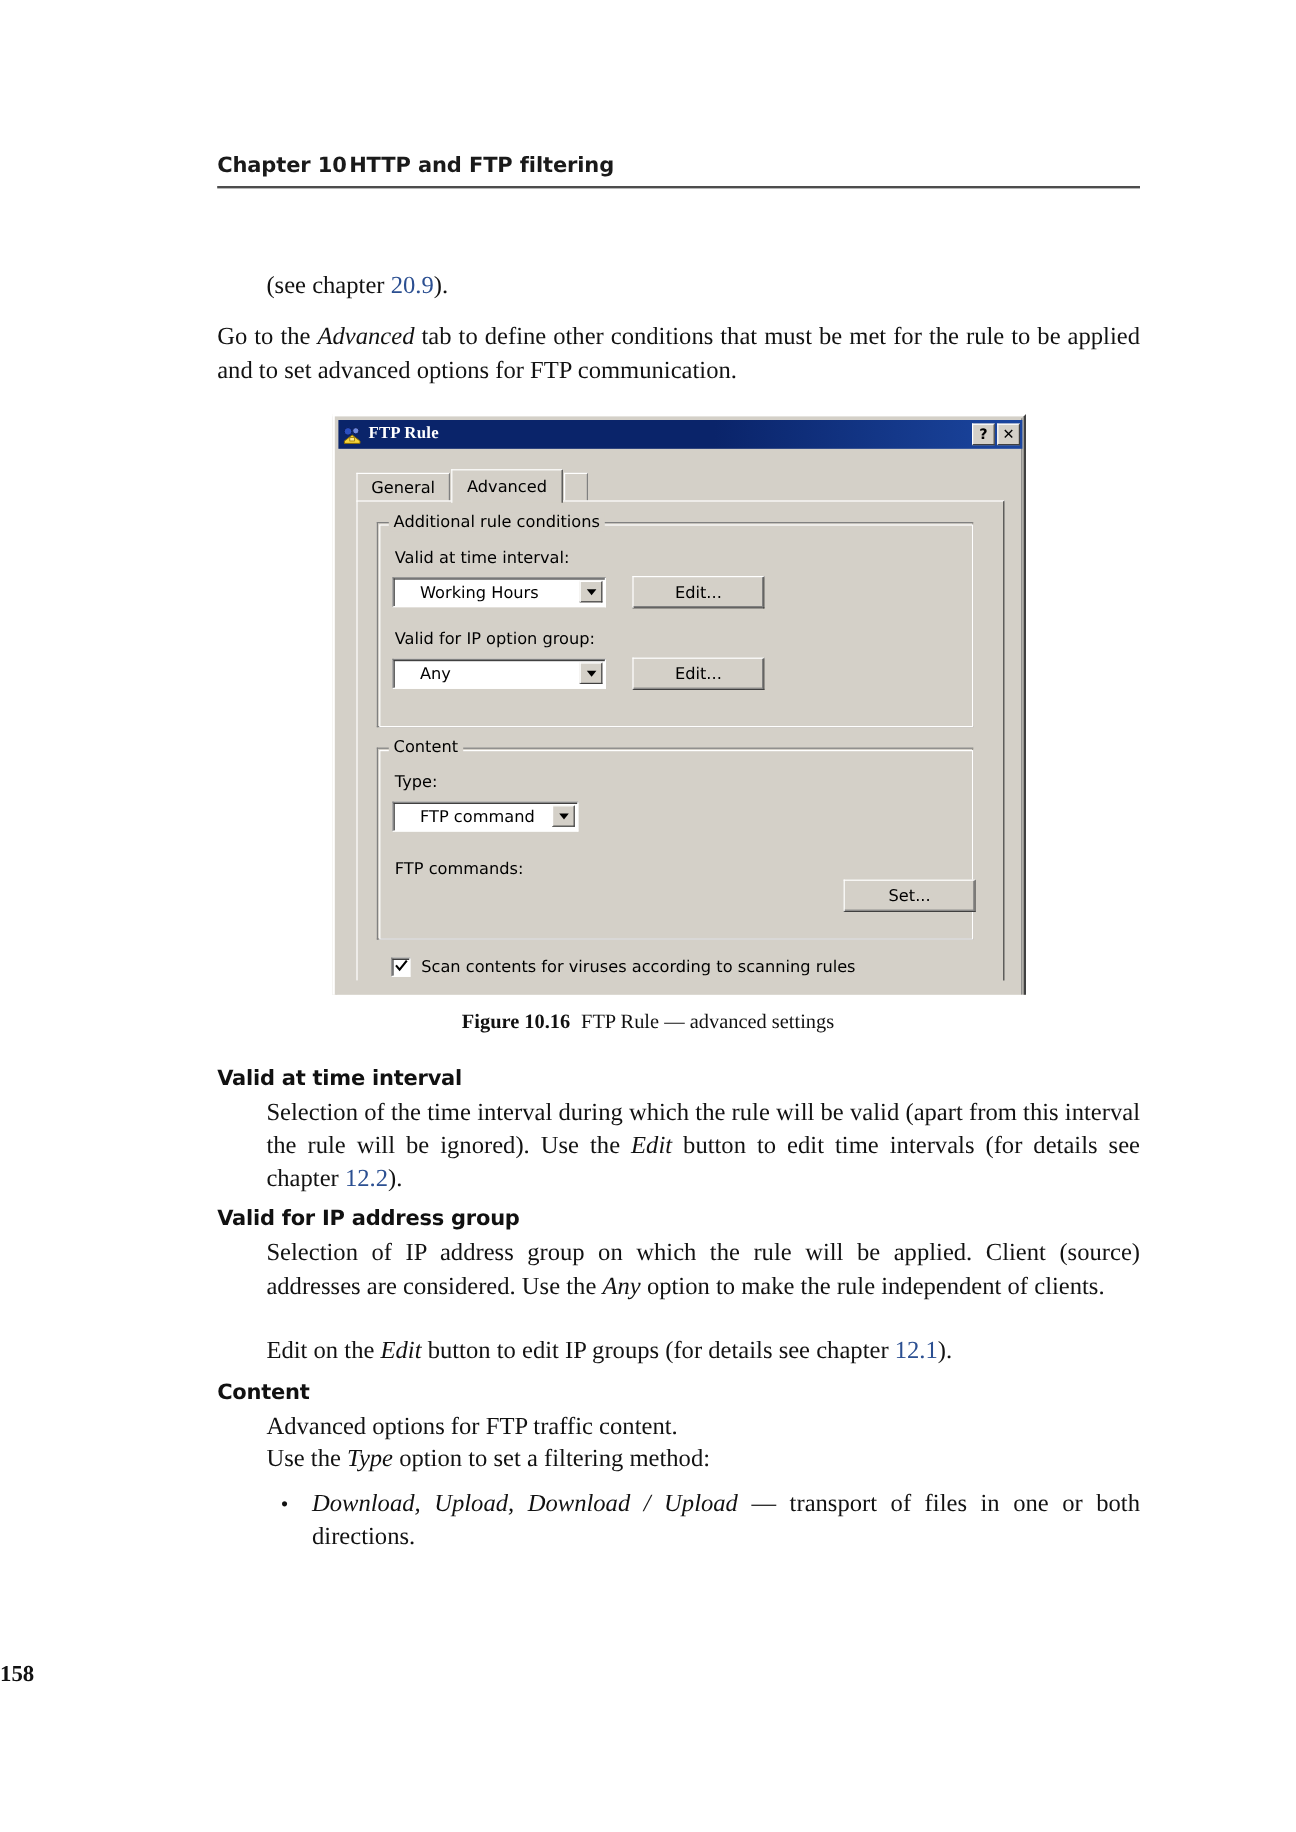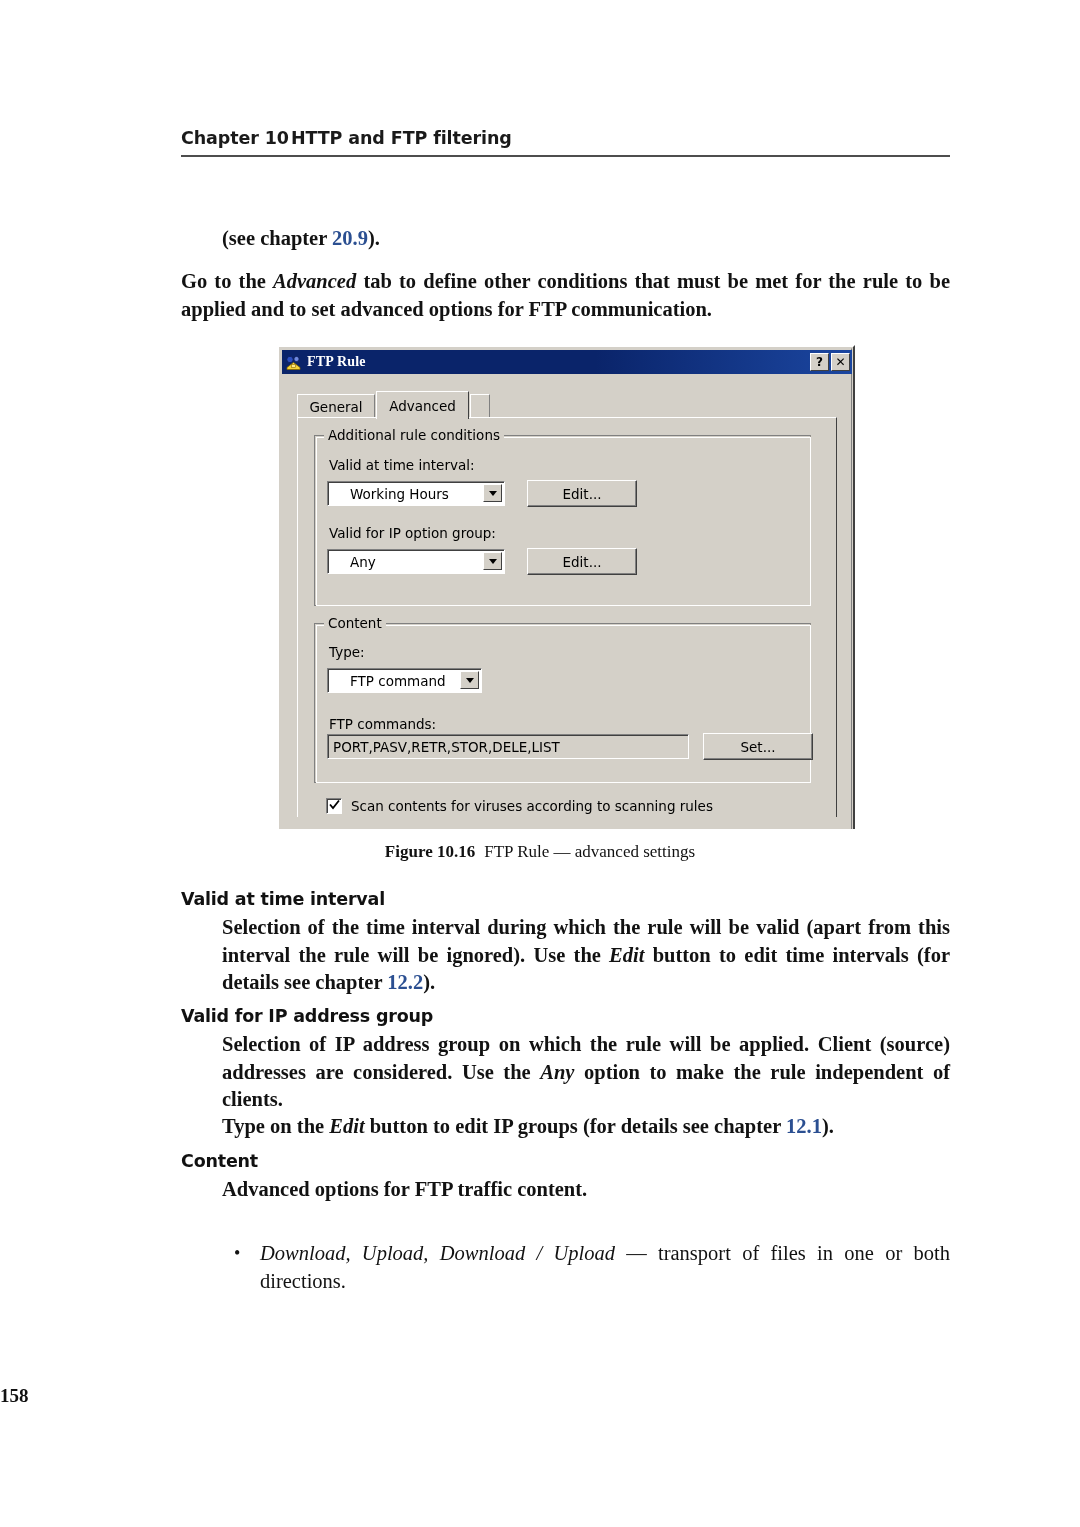--- a/index.html
+++ b/index.html
@@ -54,21 +54,20 @@
   }
 
   
   .para {
     position: absolute;
     font-family: "Liberation Serif", serif;
     font-size: 20.5px;
     line-height: 27.5px;
     color: #121212;
     text-align: justify;
-    font-weight: bold;
   }
   .para.nojust { text-align: left; }
   .xref { color: #2b4f91; }
   em, .it { font-style: italic; }
 
   .sec-head {
     position: absolute;
     font-family: "DejaVu Sans", sans-serif;
     font-weight: bold;
     font-size: 17.5px;
@@ -506,24 +505,20 @@
         <div class="combo" style="left:12px; top:44px; width:155px;">
           <span class="combo-inner"></span>
           <span class="combo-text">FTP command</span>
           <span class="combo-arrow">
             <span class="arrow-glyph"></span>
           </span>
         </div>
 
         <span class="fld-label" style="left:14px; top:92px;">FTP commands:</span>
 
-        <div class="textfield" style="left:12px; top:110px; width:362px;">
-          <span class="tf-inner"></span>
-          <span class="tf-text">PORT,PASV,RETR,STOR,DELE,LIST</span>
-        </div>
 
         <div class="btn" style="left:388px; top:109px; width:110px;">
           <span class="btn-bevel"></span>
           <span>Set...</span>
         </div>
       </div>
 
       <div class="checkrow" style="left:28px; top:380px;">
         <span class="checkbox">
           <span class="cb-inner"></span>
@@ -544,27 +539,30 @@
   <div class="sec-head" style="left:181px; top:889px;">Valid at time interval</div>
   <div class="para" style="left:222px; top:914px; width:728px;">
     <span>Selection of the time interval during which the rule will be valid (apart from this interval the rule will be ignored).  Use the </span><em>Edit</em><span> button to edit time intervals (for details see chapter </span><span class="xref">12.2</span><span>).</span>
   </div>
 
   <div class="sec-head" style="left:181px; top:1006px;">Valid for IP address group</div>
   <div class="para" style="left:222px; top:1031px; width:728px;">
     <span>Selection of IP address group on which the rule will be applied.  Client (source) addresses are considered.  Use the </span><em>Any</em><span> option to make the rule independent of clients.</span>
   </div>
   <div class="para nojust" style="left:222px; top:1113px; width:728px;">
-    <span>Type on the </span><em>Edit</em><span> button to edit IP groups (for details see chapter </span><span class="xref">12.1</span><span>).</span>
+    <span>Edit on the </span><em>Edit</em><span> button to edit IP groups (for details see chapter </span><span class="xref">12.1</span><span>).</span>
   </div>
 
   <div class="sec-head" style="left:181px; top:1151px;">Content</div>
   <div class="para nojust" style="left:222px; top:1176px; width:728px;">
     <span>Advanced options for FTP traffic content.</span>
   </div>
+  <div class="para nojust" style="left:222px; top:1203px; width:728px;">
+    <span>Use the </span><em>Type</em><span> option to set a filtering method:</span>
+  </div>
   <div class="bullet-row" style="left:234px; top:1240px; width:716px;">
     <span class="bullet-dot">•</span>
     <span class="bullet-text"><em>Download, Upload, Download / Upload</em><span> — transport of files in one or both directions.</span></span>
   </div>
 
   <div class="pagenum" style="top:1385px;">158</div>
 
 </div>
 
 </body></html>

